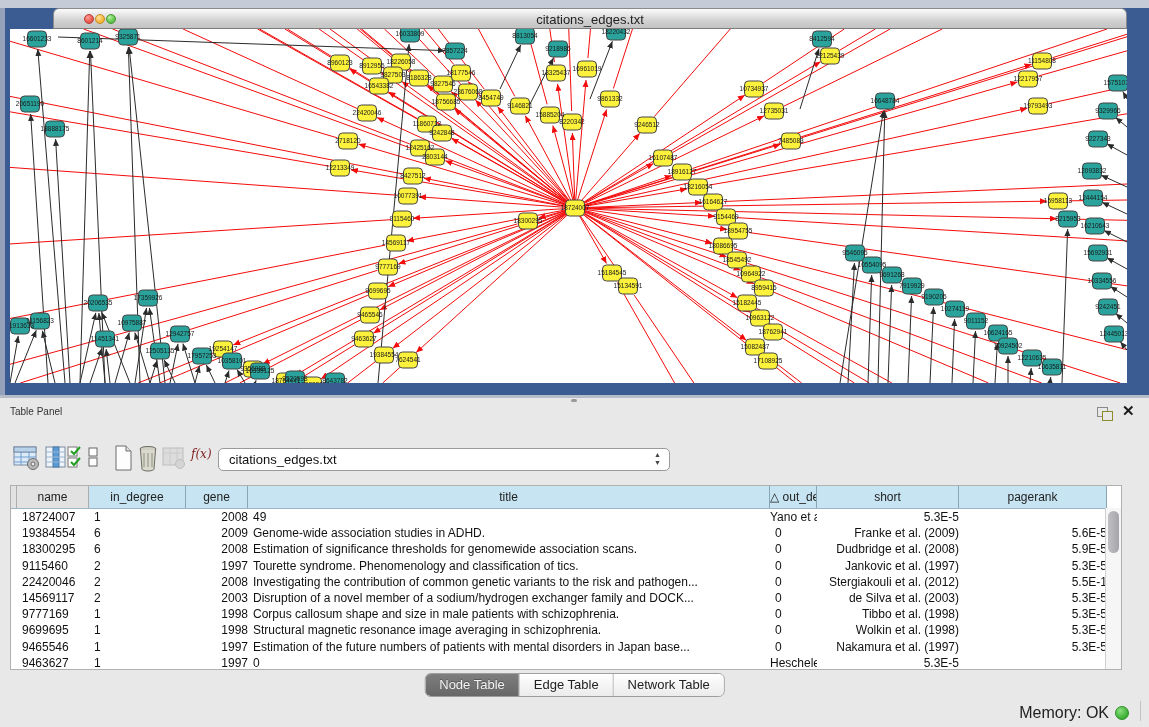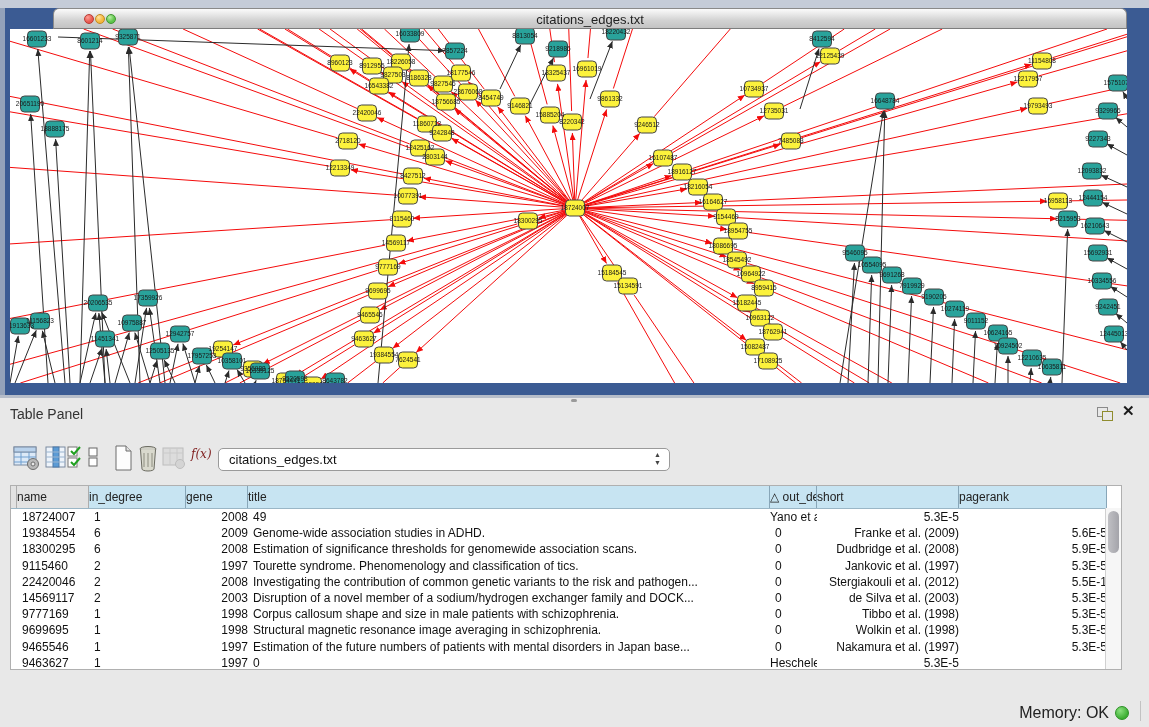--- a/index.html
+++ b/index.html
@@ -22,40 +22,40 @@
   #tl-min{left:41px;background:radial-gradient(circle at 35% 30%,#ffe2a0,#f5b63b 60%);border:1px solid #c08a22;}
   #tl-zoom{left:52px;background:radial-gradient(circle at 35% 30%,#b9f0a5,#5ec44a 60%);border:1px solid #3f9530;}
   #win-title{left:0;right:0;top:3px;text-align:center;font-size:13px;color:#222;}
 
   #net-canvas{left:10px;top:29px;width:1117px;height:354px;background:#ffffff;overflow:hidden;}
   #net-canvas svg{display:block;}
 
   
   #panel{left:0;top:398px;width:1149px;height:329px;background:#e8e8e8;}
   #splitter-dot{left:571px;top:1px;width:6px;height:3px;background:#9a9a9a;border-radius:2px;}
-  #panel-title{left:10px;top:8px;font-size:14px;color:#333;}
+  #panel-title{left:10px;top:8px;font-size:10px;color:#333;}
   #float-icon{left:1097px;top:9px;width:18px;height:15px;cursor:pointer;}
   #float-icon .sq1{position:absolute;left:0;top:0;width:9px;height:8px;border:1px solid #8a8a8a;background:#e8e8e8;}
   #float-icon .sq2{position:absolute;left:5px;top:4px;width:9px;height:8px;border:1px solid #8f8c2e;background:#e8e8e8;}
   #close-icon{left:1122px;top:4px;font-size:15px;font-weight:bold;color:#1a1a1a;cursor:pointer;}
 
   .tool{position:absolute;top:47px;cursor:pointer;}
   #fx-icon{font-family:"DejaVu Serif",serif;font-style:italic;font-size:12px;color:#7f1d1d;top:49px;}
   #table-combo{left:218px;top:50px;width:452px;height:23px;background:#fff;
     border:1px solid #9a9a9a;border-radius:5px;box-sizing:border-box;cursor:pointer;}
   #table-combo .val{position:absolute;left:10px;top:3px;font-size:13px;color:#111;}
   #table-combo .stepper{position:absolute;right:6px;top:2px;width:11px;height:17px;color:#444;
     font-size:7px;line-height:8px;text-align:center;}
 
   #datatable{left:10px;top:87px;width:1112px;height:185px;background:#fff;border:1px solid #b0b0b0;
     box-sizing:border-box;overflow:hidden;}
   .hdr-row,.data-row{display:grid;grid-template-columns:6px 72px 97px 62px 522px 47px 142px 148px;}
   .hdr-row{height:22px;line-height:22px;border-bottom:1px solid #9ab6c6;}
   .hdr-cell{background:#c7e4f2;border-right:1px solid #88a6b8;font-size:12px;color:#222;
-    text-align:left;overflow:hidden;white-space:nowrap;cursor:pointer;}
+    text-align:center;overflow:hidden;white-space:nowrap;cursor:pointer;}
   .hdr-cell.gray{background:#e2e2e2;border-right:1px solid #adadad;}
   .data-row{height:16.2px;line-height:16.2px;font-size:12px;color:#111;}
   .cell{overflow:hidden;white-space:nowrap;padding:0 2px 0 5px;}
   .cell.c-center{text-align:right;padding:0;}
   #vscroll{position:absolute;right:0;top:22px;width:16px;height:162px;background:#f6f6f6;border-left:1px solid #d0d0d0;box-sizing:border-box;cursor:pointer;}
   #vscroll .thumb{position:absolute;left:2px;top:3px;width:11px;height:42px;background:linear-gradient(90deg,#c0c0c4,#a4a4aa);border-radius:6px;}
 
   #tabbar{left:50%;transform:translateX(-50%);top:275px;height:22px;display:flex;
     border:1px solid #9e9e9e;border-radius:6px;overflow:hidden;background:#fff;}
   .tab{height:22px;line-height:22px;padding:0 14px;font-size:13px;color:#222;
@@ -682,19 +682,24 @@
           <div class="cell ">0</div>
           <div class="cell c-center">Hescheler et al. (1997)</div>
           <div class="cell c-center">5.3E-5</div>
         </div>
       </div>
     <div id="vscroll">
       <div class="thumb"></div>
     </div>
   </div>
 
+  <div id="tabbar" class="abs">
+    <div class="tab active">Node Table</div>
+    <div class="tab">Edge Table</div>
+    <div class="tab">Network Table</div>
+  </div>
 
   <div id="memory" class="abs">
     <span>Memory: OK</span>
     <span class="dot"></span>
   </div>
   <div id="right-sep" class="abs"></div>
 </div>
 
 </body></html>

